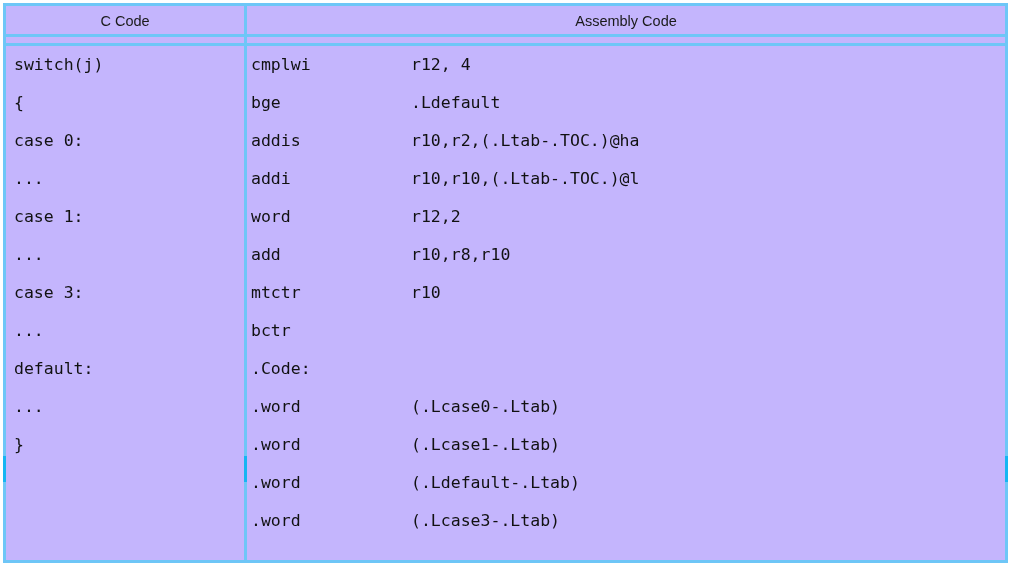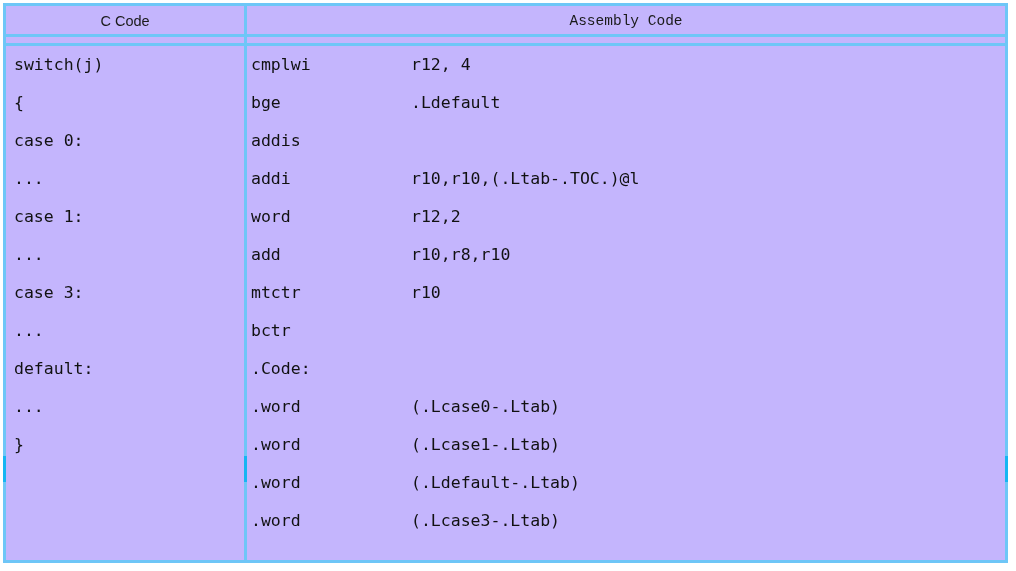--- a/index.html
+++ b/index.html
@@ -62,21 +62,21 @@
     top: 0;
     height: 31px;
     line-height: 31px;
     text-align: center;
     font-size: 14.5px;
     color: #1a1a1a;
     white-space: nowrap;
     overflow: hidden;
   }
   .th-c     { left: 0px;   width: 238px; }
-  .th-asm   { left: 241px; width: 758px; font-family: Liberation Mono, monospace; }
+  .th-asm   { left: 241px; width: 758px; }
 
   
   .col-divider {
     position: absolute;
     left: 238px;
     top: 0;
     width: 3px;
     height: 554px;
     background: #6ec6f7;
   }
@@ -180,21 +180,21 @@
           <div class="code-line">case 3:</div>
           <div class="code-line">...</div>
           <div class="code-line">default:</div>
           <div class="code-line">...</div>
           <div class="code-line">}</div>
         </div>
 
       <div class="col-asm" id="asm-col">
           <div class="asm-line"><span class="asm-mnemonic">cmplwi</span><span class="asm-operands">r12, 4</span></div>
           <div class="asm-line"><span class="asm-mnemonic">bge</span><span class="asm-operands">.Ldefault</span></div>
-          <div class="asm-line"><span class="asm-mnemonic">addis</span></div>
+          <div class="asm-line"><span class="asm-mnemonic">addis</span><span class="asm-operands">r10,r2,(.Ltab-.TOC.)@ha</span></div>
           <div class="asm-line"><span class="asm-mnemonic">addi</span><span class="asm-operands">r10,r10,(.Ltab-.TOC.)@l</span></div>
           <div class="asm-line"><span class="asm-mnemonic">word</span><span class="asm-operands">r12,2</span></div>
           <div class="asm-line"><span class="asm-mnemonic">add</span><span class="asm-operands">r10,r8,r10</span></div>
           <div class="asm-line"><span class="asm-mnemonic">mtctr</span><span class="asm-operands">r10</span></div>
           <div class="asm-line"><span class="asm-mnemonic">bctr</span><span class="asm-operands"></span></div>
           <div class="asm-line"><span class="asm-mnemonic">.Code:</span><span class="asm-operands"></span></div>
           <div class="asm-line"><span class="asm-mnemonic">.word</span><span class="asm-operands">(.Lcase0-.Ltab)</span></div>
           <div class="asm-line"><span class="asm-mnemonic">.word</span><span class="asm-operands">(.Lcase1-.Ltab)</span></div>
           <div class="asm-line"><span class="asm-mnemonic">.word</span><span class="asm-operands">(.Ldefault-.Ltab)</span></div>
           <div class="asm-line"><span class="asm-mnemonic">.word</span><span class="asm-operands">(.Lcase3-.Ltab)</span></div>

